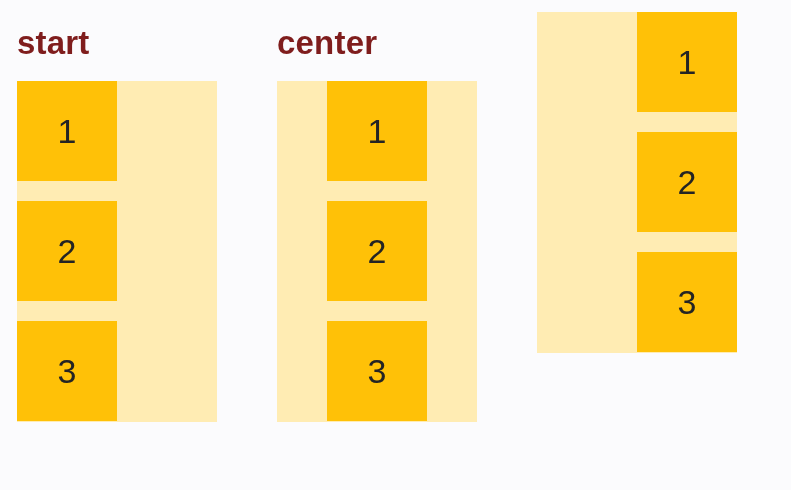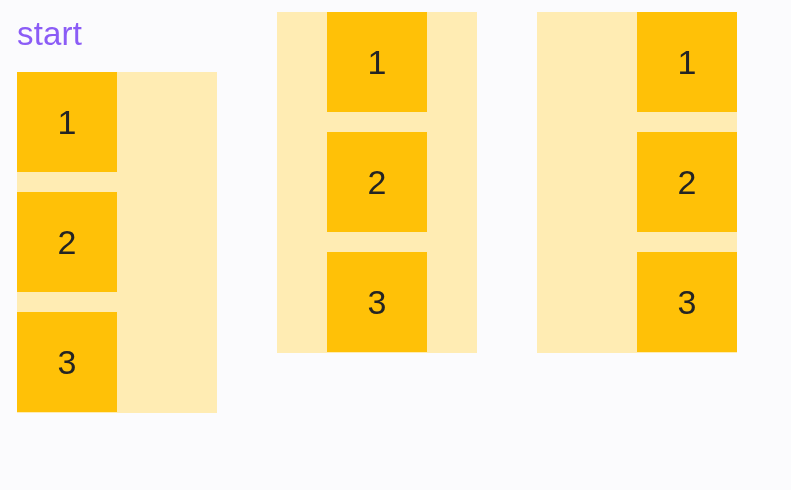--- a/index.html
+++ b/index.html
@@ -17,24 +17,24 @@
     display: flex;
     gap: 60px;
     padding: 12px 0 0 17px;
   }
   .col {
     width: 200px;
     flex: 0 0 auto;
   }
   .label {
     font-size: 33px;
-    font-weight: 400;
+    font-weight: 700;
     line-height: 42px;
-    color: #8b5cf6;
-    margin: 1px 0 17px 0;
+    color: #7f1d1d;
+    margin: 10px 0 17px 0;
     letter-spacing: 0.2px;
   }
   .container {
     background: #FFECB3;
     width: 200px;
     height: 341px;
     display: flex;
     flex-direction: column;
     gap: 20px;
   }
@@ -61,20 +61,21 @@
   <div class="col" data-align="start">
     <h2 class="label">start</h2>
     <div class="container">
       <div class="box">1</div>
       <div class="box">2</div>
       <div class="box">3</div>
     </div>
   </div>
 
   <div class="col" data-align="center">
+    <h2 class="label">center</h2>
     <div class="container">
       <div class="box">1</div>
       <div class="box">2</div>
       <div class="box">3</div>
     </div>
   </div>
 
   <div class="col" data-align="end">
     <div class="container">
       <div class="box">1</div>

